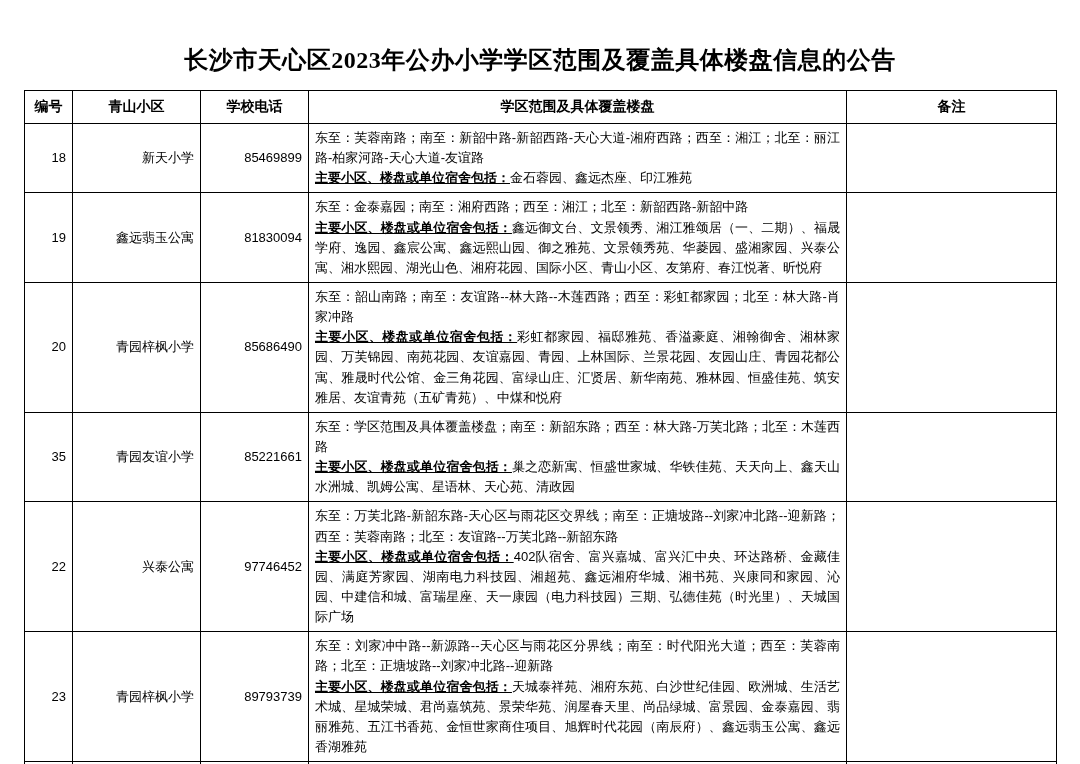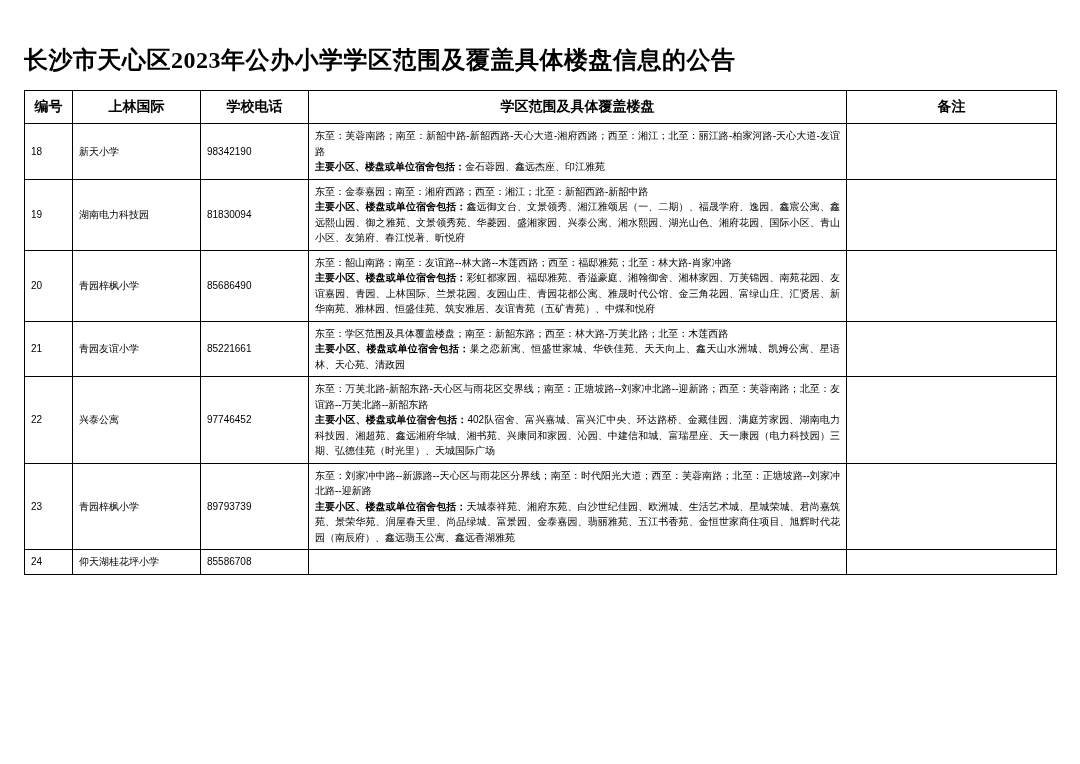--- a/index.html
+++ b/index.html
@@ -16,132 +16,134 @@
     overflow: hidden;
   }
   .page {
     width: 1080px;
     height: 764px;
     box-sizing: border-box;
     padding: 0 24px;
     position: relative;
   }
   .doc-title {
+    text-align: center;
     font-size: 24px;
     font-weight: bold;
     letter-spacing: 0.5px;
     margin: 44px 0 14px 0;
     font-family: "Liberation Serif", "DejaVu Serif", serif;
   }
   table.main-table {
     border-collapse: collapse;
     width: 1032px;
     margin: 0 auto;
     table-layout: fixed;
   }
   table.main-table th,
   table.main-table td {
     border: 1px solid #000000;
     vertical-align: middle;
     padding: 4px 6px;
-    font-size: 10px;
+    font-size: 13px;
     line-height: 1.55;
   }
   table.main-table thead th {
     text-align: center;
     font-weight: bold;
     font-size: 14px;
     height: 26px;
     padding: 3px 4px;
   }
   col.c-no    { width: 48px; }
   col.c-name  { width: 128px; }
   col.c-phone { width: 108px; }
   col.c-range { width: 538px; }
   col.c-note  { width: 210px; }
 
   td.col-no,
   td.col-name,
   td.col-phone {
-    text-align: left;
+    text-align: right;
     font-size: 14px;
   }
   td.col-range {
     text-align: left;
     font-size: 12.5px;
     line-height: 1.62;
   }
   td.col-note {
     text-align: left;
   }
   .range-line {
     text-align: justify;
     text-justify: inter-ideograph;
   }
   .range-line .lbl {
     font-weight: bold;
+    text-decoration: underline;
   }
 </style>
 </head>
 <body>
 
 <div class="page">
 
   <div class="doc-title">长沙市天心区2023年公办小学学区范围及覆盖具体楼盘信息的公告</div>
 
   <table class="main-table">
     <colgroup>
       <col class="c-no">
       <col class="c-name">
       <col class="c-phone">
       <col class="c-range">
       <col class="c-note">
     </colgroup>
     <thead>
       <tr>
         <th>编号</th>
-        <th>上林国际</th>
+        <th>青山小区</th>
         <th>学校电话</th>
         <th>学区范围及具体覆盖楼盘</th>
         <th>备注</th>
       </tr>
     </thead>
     <tbody>
       <tr>
         <td class="col-no">18</td>
         <td class="col-name">新天小学</td>
-        <td class="col-phone">98342190</td>
+        <td class="col-phone">85469899</td>
         <td class="col-range">
           <div class="range-line">东至：芙蓉南路；南至：新韶中路-新韶西路-天心大道-湘府西路；西至：湘江；北至：丽江路-柏家河路-天心大道-友谊路</div>
           <div class="range-line"><span class="lbl">主要小区、楼盘或单位宿舍包括：</span><span>金石蓉园、鑫远杰座、印江雅苑</span></div>
         </td>
         <td class="col-note"></td>
       </tr>
       <tr>
         <td class="col-no">19</td>
-        <td class="col-name">湖南电力科技园</td>
+        <td class="col-name">鑫远翡玉公寓</td>
         <td class="col-phone">81830094</td>
         <td class="col-range">
           <div class="range-line">东至：金泰嘉园；南至：湘府西路；西至：湘江；北至：新韶西路-新韶中路</div>
           <div class="range-line"><span class="lbl">主要小区、楼盘或单位宿舍包括：</span><span>鑫远御文台、文景领秀、湘江雅颂居（一、二期）、福晟学府、逸园、鑫宸公寓、鑫远熙山园、御之雅苑、文景领秀苑、华菱园、盛湘家园、兴泰公寓、湘水熙园、湖光山色、湘府花园、国际小区、青山小区、友第府、春江悦著、昕悦府</span></div>
         </td>
         <td class="col-note"></td>
       </tr>
       <tr>
         <td class="col-no">20</td>
         <td class="col-name">青园梓枫小学</td>
         <td class="col-phone">85686490</td>
         <td class="col-range">
-          <div class="range-line">东至：韶山南路；南至：友谊路--林大路--木莲西路；西至：福邸雅苑；北至：林大路-肖家冲路</div>
+          <div class="range-line">东至：韶山南路；南至：友谊路--林大路--木莲西路；西至：彩虹都家园；北至：林大路-肖家冲路</div>
           <div class="range-line"><span class="lbl">主要小区、楼盘或单位宿舍包括：</span><span>彩虹都家园、福邸雅苑、香溢豪庭、湘翰御舍、湘林家园、万芙锦园、南苑花园、友谊嘉园、青园、上林国际、兰景花园、友园山庄、青园花都公寓、雅晟时代公馆、金三角花园、富绿山庄、汇贤居、新华南苑、雅林园、恒盛佳苑、筑安雅居、友谊青苑（五矿青苑）、中煤和悦府</span></div>
         </td>
         <td class="col-note"></td>
       </tr>
       <tr>
-        <td class="col-no">21</td>
+        <td class="col-no">35</td>
         <td class="col-name">青园友谊小学</td>
         <td class="col-phone">85221661</td>
         <td class="col-range">
           <div class="range-line">东至：学区范围及具体覆盖楼盘；南至：新韶东路；西至：林大路-万芙北路；北至：木莲西路</div>
           <div class="range-line"><span class="lbl">主要小区、楼盘或单位宿舍包括：</span><span>巢之恋新寓、恒盛世家城、华铁佳苑、天天向上、鑫天山水洲城、凯姆公寓、星语林、天心苑、清政园</span></div>
         </td>
         <td class="col-note"></td>
       </tr>
       <tr>
         <td class="col-no">22</td>

